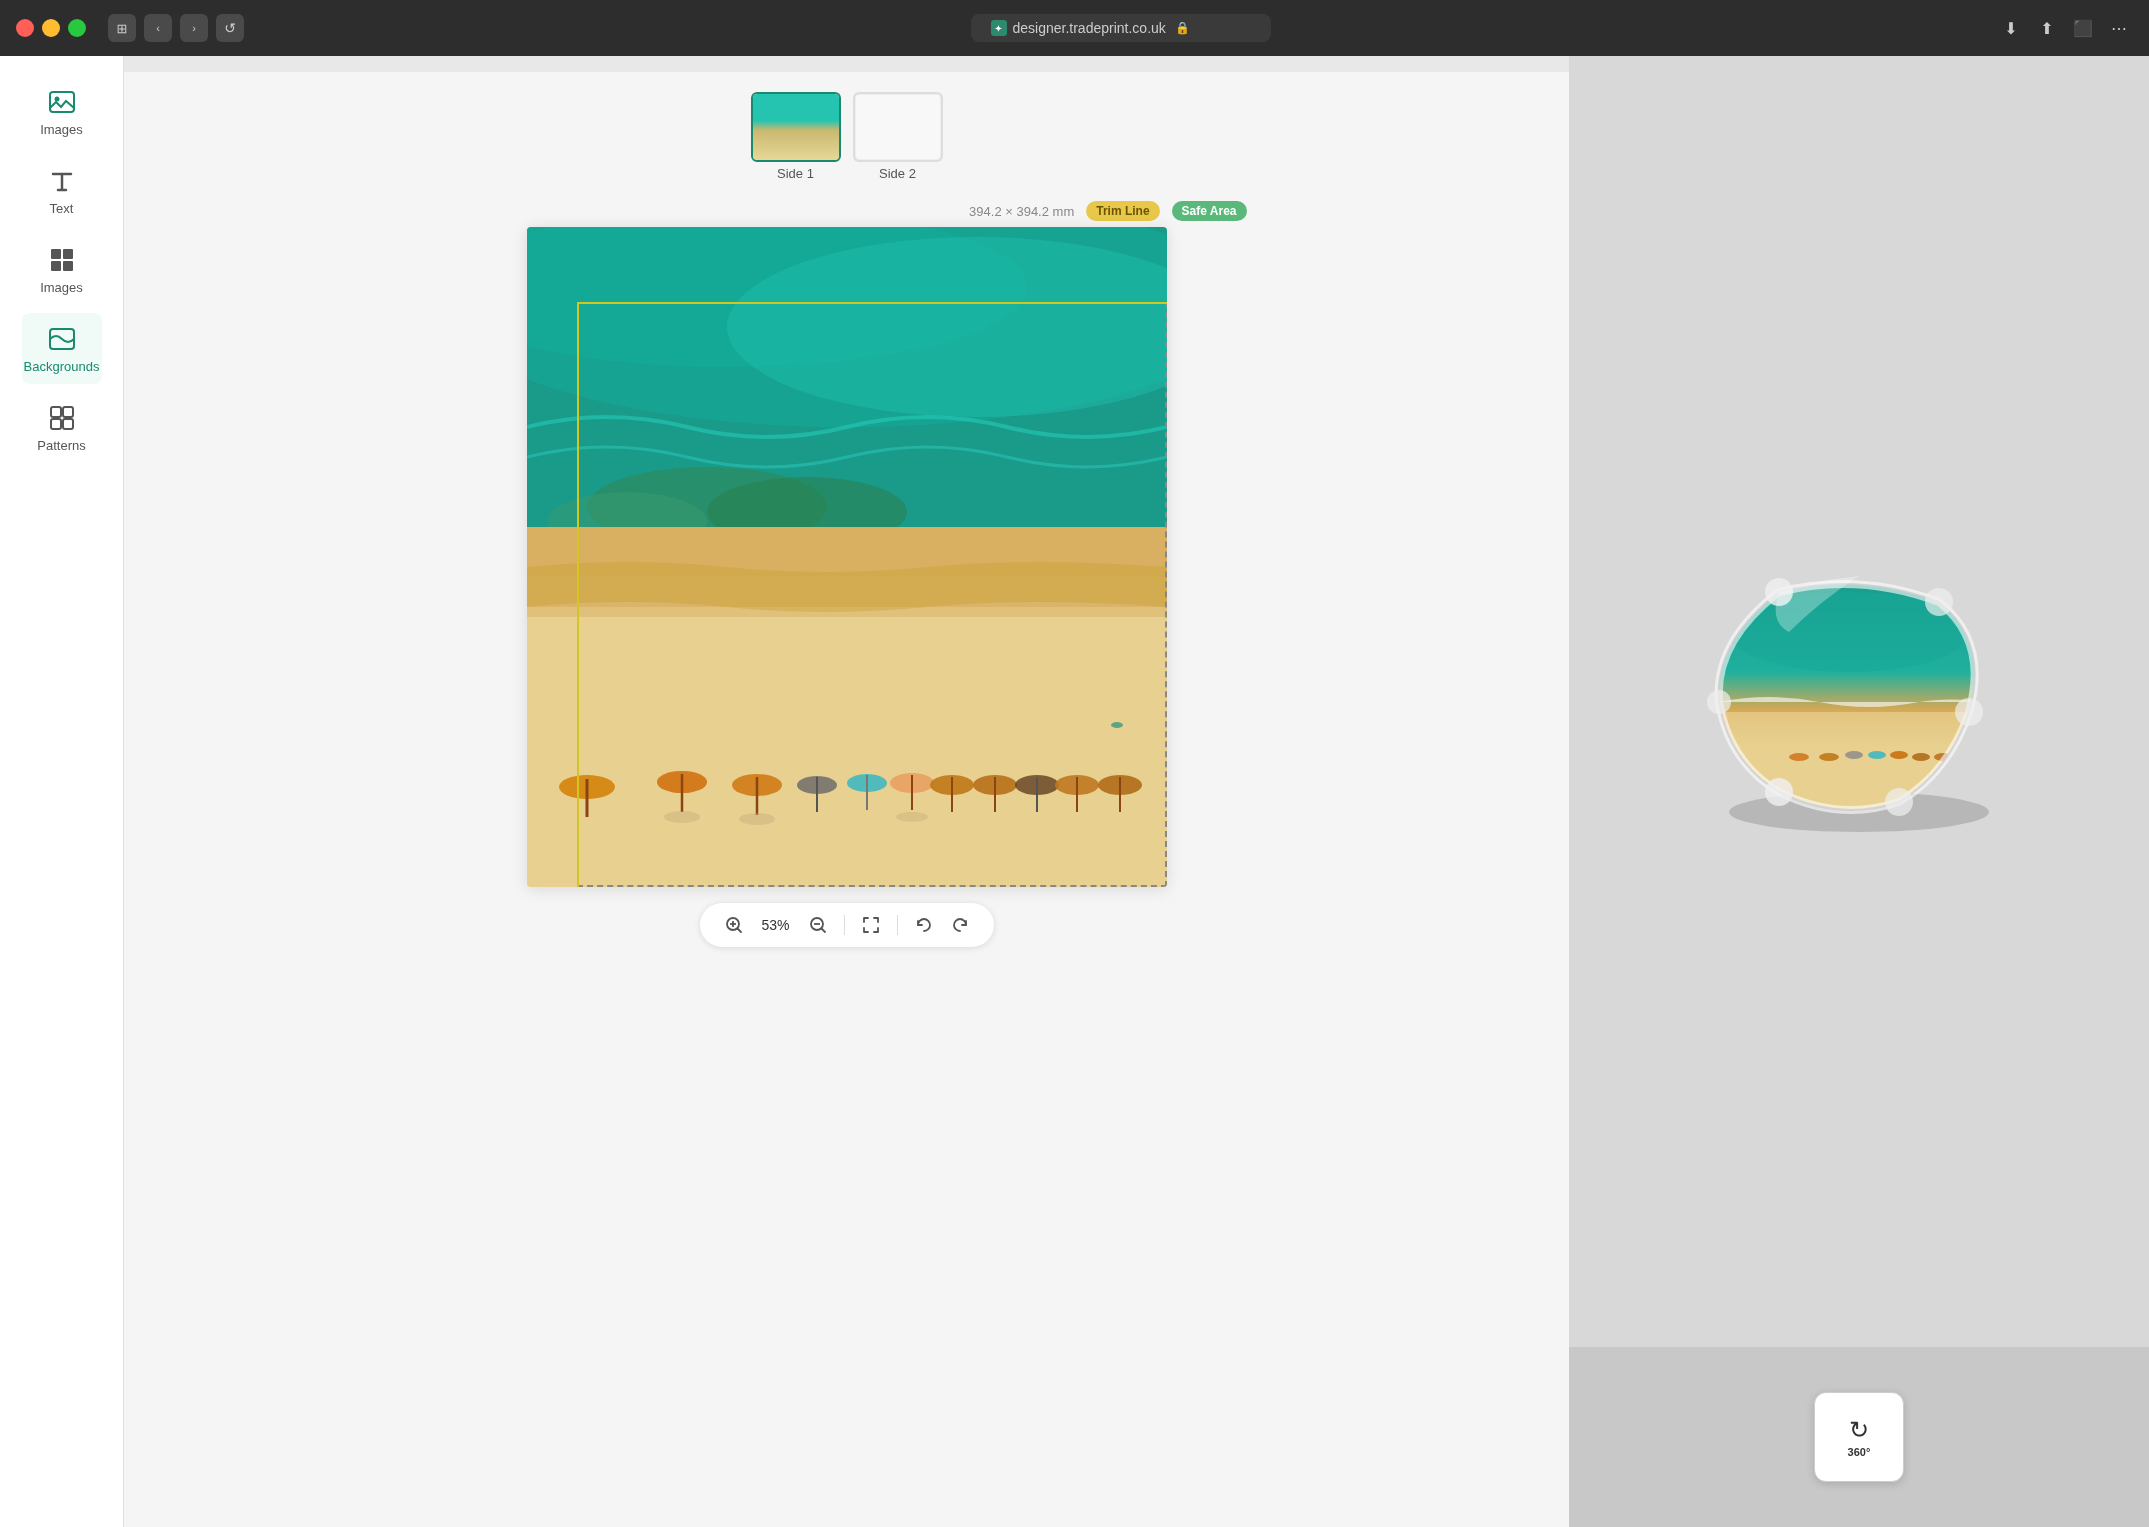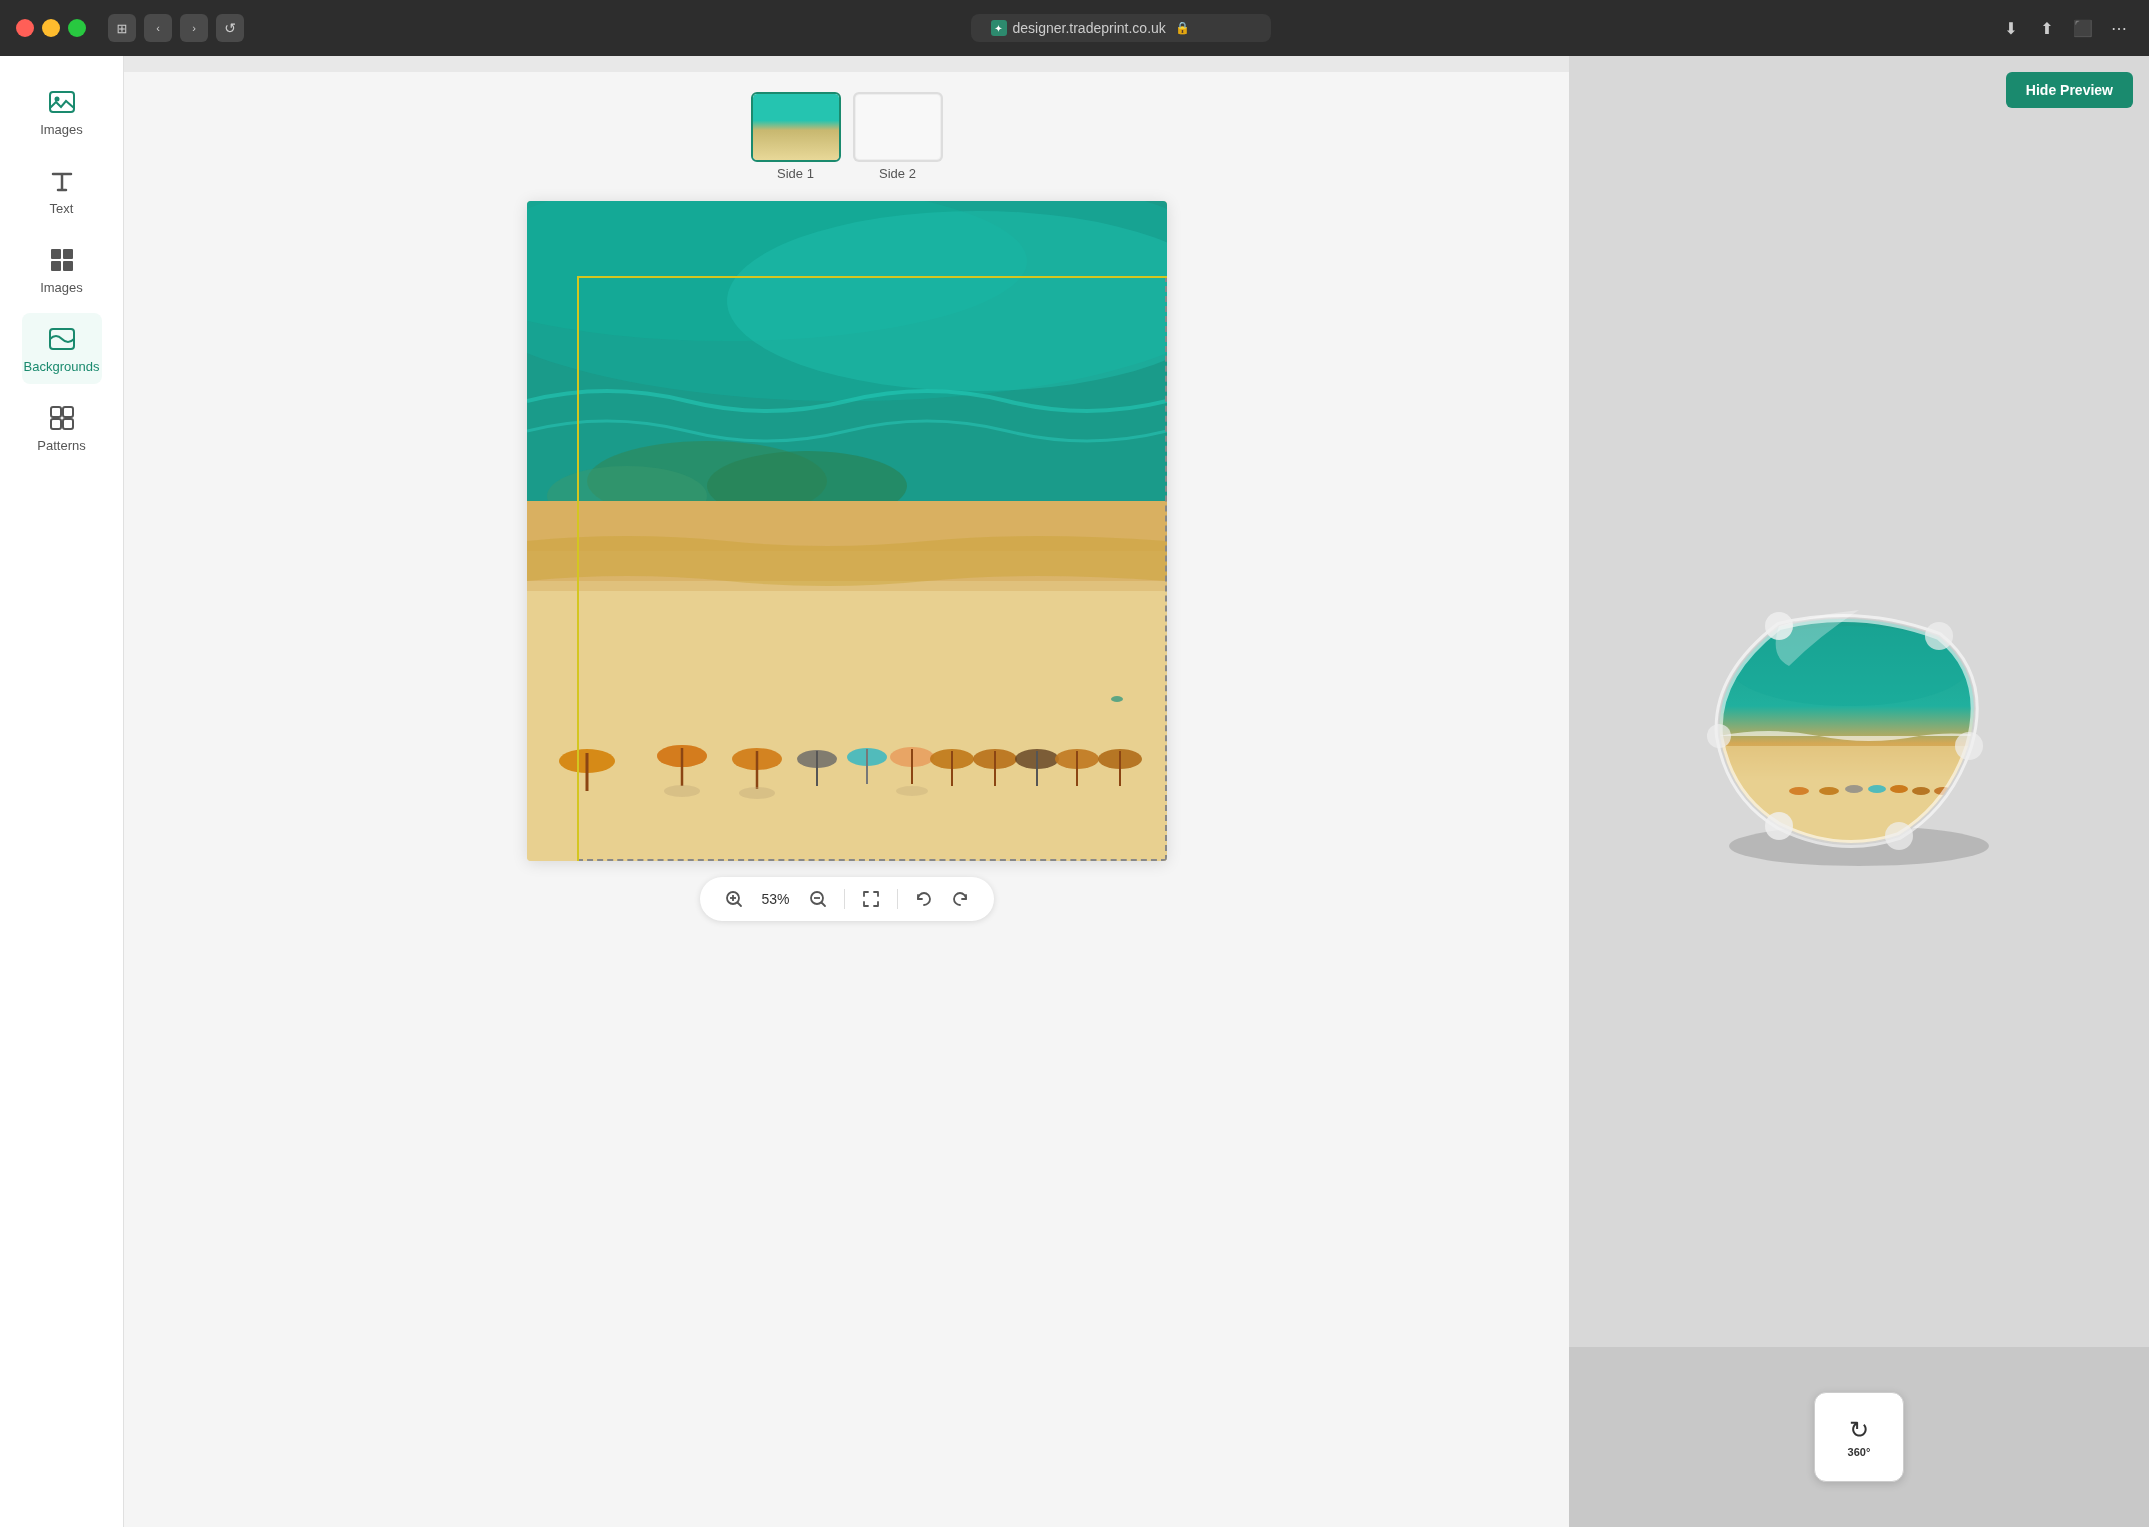--- a/index.html
+++ b/index.html
@@ -353,20 +353,25 @@
         <span class="tab-label">Side 1</span>
       </div>
       <div class="tab-item">
         <div class="tab-thumb">
           <div class="tab2-thumb"></div>
         </div>
         <span class="tab-label">Side 2</span>
       </div>
     </div>
 
+    <div class="canvas-info-bar">
+      <span class="dim-label">394.2 × 394.2 mm</span>
+      <span class="badge badge-trim">Trim Line</span>
+      <span class="badge badge-safe">Safe Area</span>
+    </div>
 
     <div class="canvas-wrapper">
 
       <svg class="beach-overlay" viewBox="0 0 640 660" xmlns="http://www.w3.org/2000/svg">
 
         <rect width="640" height="660" fill="#e8d898"></rect>
 
         <rect width="640" height="310" fill="#1a9b8a"></rect>
 
         <ellipse cx="320" cy="80" rx="400" ry="120" fill="#15a898" opacity="0.6"></ellipse>
@@ -475,23 +480,20 @@
         <svg width="18" height="18" viewBox="0 0 18 18" fill="none">
           <path d="M15 9 C15 5.7 12.3 3 9 3 C5.7 3 3 5.7 3 9 C3 12.3 5.7 15 9 15" stroke="#555" stroke-width="1.8" stroke-linecap="round" fill="none"></path>
           <path d="M15 5 L15 9 L11 9" stroke="#555" stroke-width="1.8" stroke-linecap="round" stroke-linejoin="round" fill="none"></path>
         </svg>
       </div>
     </div>
 
   </div>
 
   <div class="preview-panel">
-    <div class="preview-header">
-      <button class="hide-preview-btn">Hide Preview</button>
-    </div>
     <div class="preview-content">
 
       <div class="pillow-preview">
         <svg class="pillow-svg" viewBox="0 0 320 280" xmlns="http://www.w3.org/2000/svg">
 
           <defs>
             <linearGradient id="waterGrad" x1="0%" y1="0%" x2="0%" y2="100%">
               <stop offset="0%" style="stop-color:#1a9b8a"></stop>
               <stop offset="40%" style="stop-color:#20b09e"></stop>
               <stop offset="55%" style="stop-color:#d4a855"></stop>

